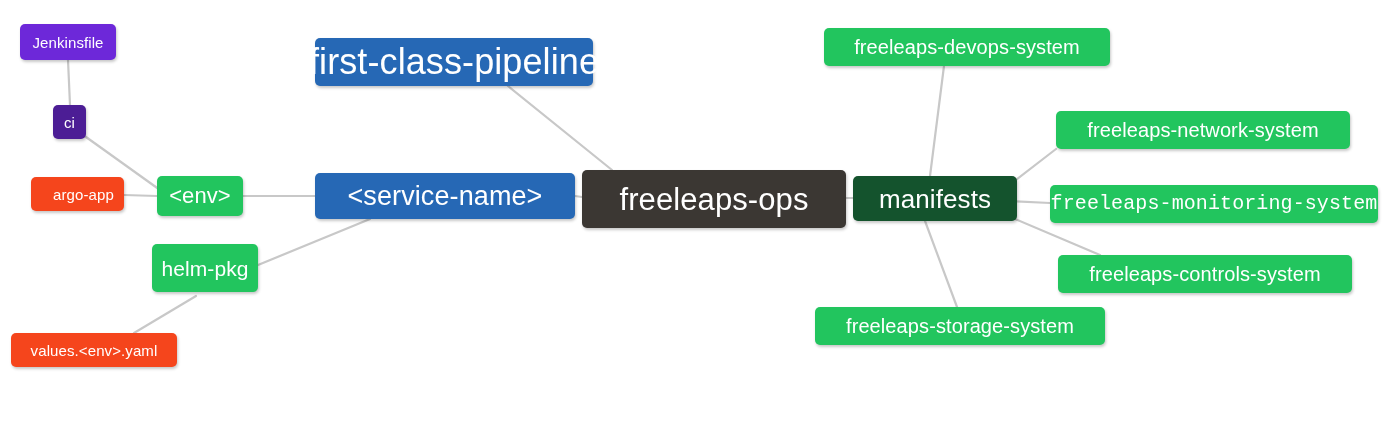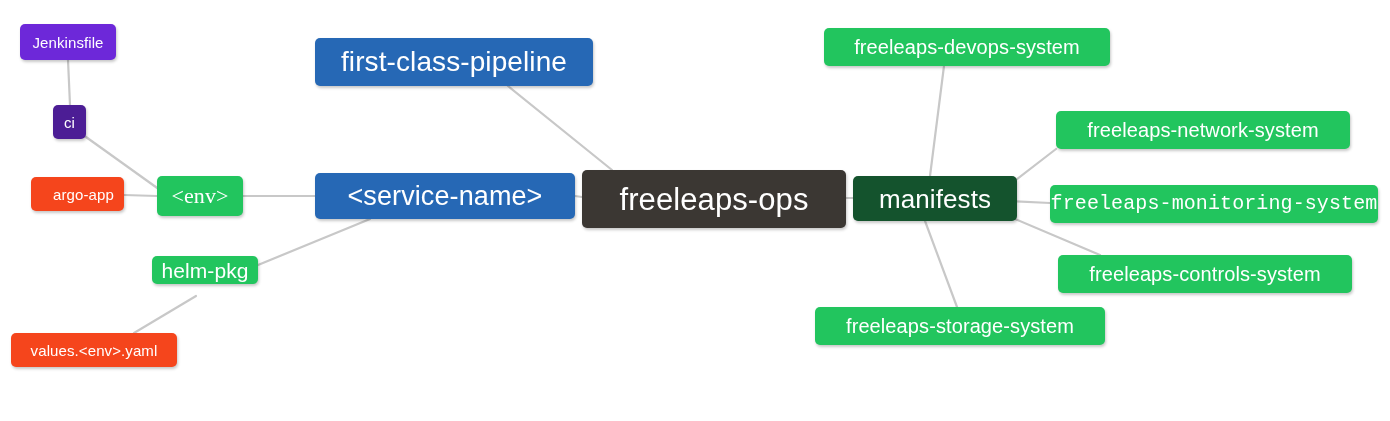--- a/index.html
+++ b/index.html
@@ -68,30 +68,30 @@
   <div id="node-layer">
       <div class="node" style="left: 20px; top: 24px; width: 96px; height: 36px; background: #6d28d9; font-size: 15px;">
         <span class="node-label">Jenkinsfile</span>
       </div>
       <div class="node" style="left: 53px; top: 105px; width: 33px; height: 34px; background: #4c1d95; font-size: 15px;">
         <span class="node-label">ci</span>
       </div>
       <div class="node" style="left: 31px; top: 177px; width: 93px; height: 34px; background: rgb(245, 69, 28); font-size: 15px; padding-left: 12px;">
         <span class="node-label">argo-app</span>
       </div>
-      <div class="node" style="left: 157px; top: 176px; width: 86px; height: 40px; background: rgb(34, 197, 94); font-size: 22px; font-family: Liberation Serif, serif;">
+      <div class="node" style="left: 157px; top: 176px; width: 86px; height: 40px; background: rgb(34, 197, 94); font-size: 22px;">
         <span class="node-label">&lt;env&gt;</span>
       </div>
-      <div class="node" style="left: 152px; top: 256px; width: 106px; height: 28px; background: rgb(34, 197, 94); font-size: 21px;">
+      <div class="node" style="left: 152px; top: 244px; width: 106px; height: 48px; background: rgb(34, 197, 94); font-size: 21px;">
         <span class="node-label">helm-pkg</span>
       </div>
       <div class="node" style="left: 11px; top: 333px; width: 166px; height: 34px; background: rgb(245, 69, 28); font-size: 15px;">
         <span class="node-label">values.&lt;env&gt;.yaml</span>
       </div>
-      <div class="node" style="left: 315px; top: 38px; width: 278px; height: 48px; background: rgb(38, 104, 181); font-size: 28px;">
+      <div class="node" style="left: 315px; top: 38px; width: 278px; height: 48px; background: rgb(38, 104, 181); font-size: 36px;">
         <span class="node-label">first-class-pipeline</span>
       </div>
       <div class="node" style="left: 315px; top: 173px; width: 260px; height: 46px; background: rgb(38, 104, 181); font-size: 27px;">
         <span class="node-label">&lt;service-name&gt;</span>
       </div>
       <div class="node" style="left: 582px; top: 170px; width: 264px; height: 58px; background: rgb(59, 55, 51); font-size: 31px;">
         <span class="node-label">freeleaps-ops</span>
       </div>
       <div class="node" style="left: 853px; top: 176px; width: 164px; height: 45px; background: #14532d; font-size: 26px;">
         <span class="node-label">manifests</span>

